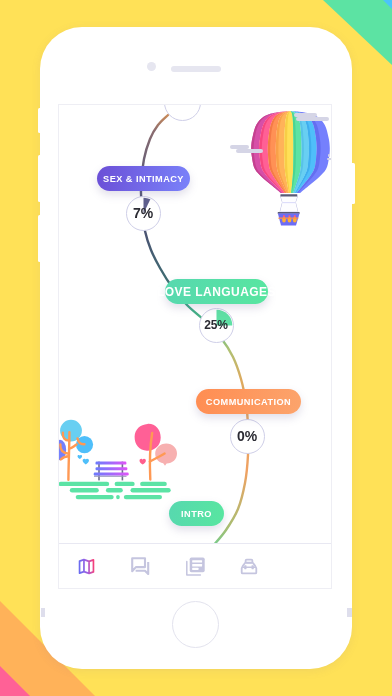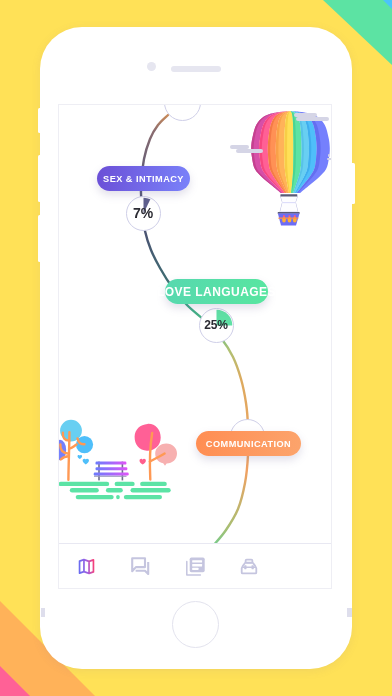--- a/index.html
+++ b/index.html
@@ -201,27 +201,30 @@
           <div class="badge" style="left:106px;top:174px;width:103px;height:25px;background:linear-gradient(100deg,#57D8AF 0%,#58E6A0 100%);font-size:12px;">
             <span>LOVE LANGUAGES</span>
           </div>
           <div class="node-ring" style="left:139.5px;top:202.5px;width:35px;height:35px;font-size:12px;">
             <svg class="wedge" viewBox="0 0 100 100" style="position:absolute;inset:0;width:100%;height:100%;">
               <path d="M50,50 L50,2 A48,48 0 0,1 98,50 Z" fill="#5FE0A5"></path>
             </svg>
             <span class="node-pct"><b>25%</b></span>
           </div>
 
-          <div class="badge" style="left:137px;top:284px;width:105px;height:25px;background:linear-gradient(100deg,#FF8D52 0%,#FCA46C 100%);font-size:9.2px;margin-top:42px;">
+          <div class="badge" style="left:137px;top:284px;width:105px;height:25px;background:linear-gradient(100deg,#FF8D52 0%,#FCA46C 100%);font-size:9.2px;">
             <span>COMMUNICATION</span>
           </div>
           <div class="node-ring" style="left:170.5px;top:313.5px;width:35px;height:35px;font-size:14px;">
             <span class="node-pct"><b>0%</b></span>
           </div>
 
+          <div class="badge" style="left:110px;top:396px;width:55px;height:25px;background:linear-gradient(100deg,#57D8AF 0%,#58E6A0 100%);font-size:9.2px;">
+            <span>INTRO</span>
+          </div>
           <div id="done-node"></div>
 
         </div>
 
         <div id="nav">
           <div class="nav-item">
             <svg width="17" height="17" viewBox="0 0 24 24">
               <defs>
                   <linearGradient id="mapg" x1="0" y1="0.3" x2="1" y2="0.2">
                 <stop offset="0" stop-color="#6C6CF0"></stop>

